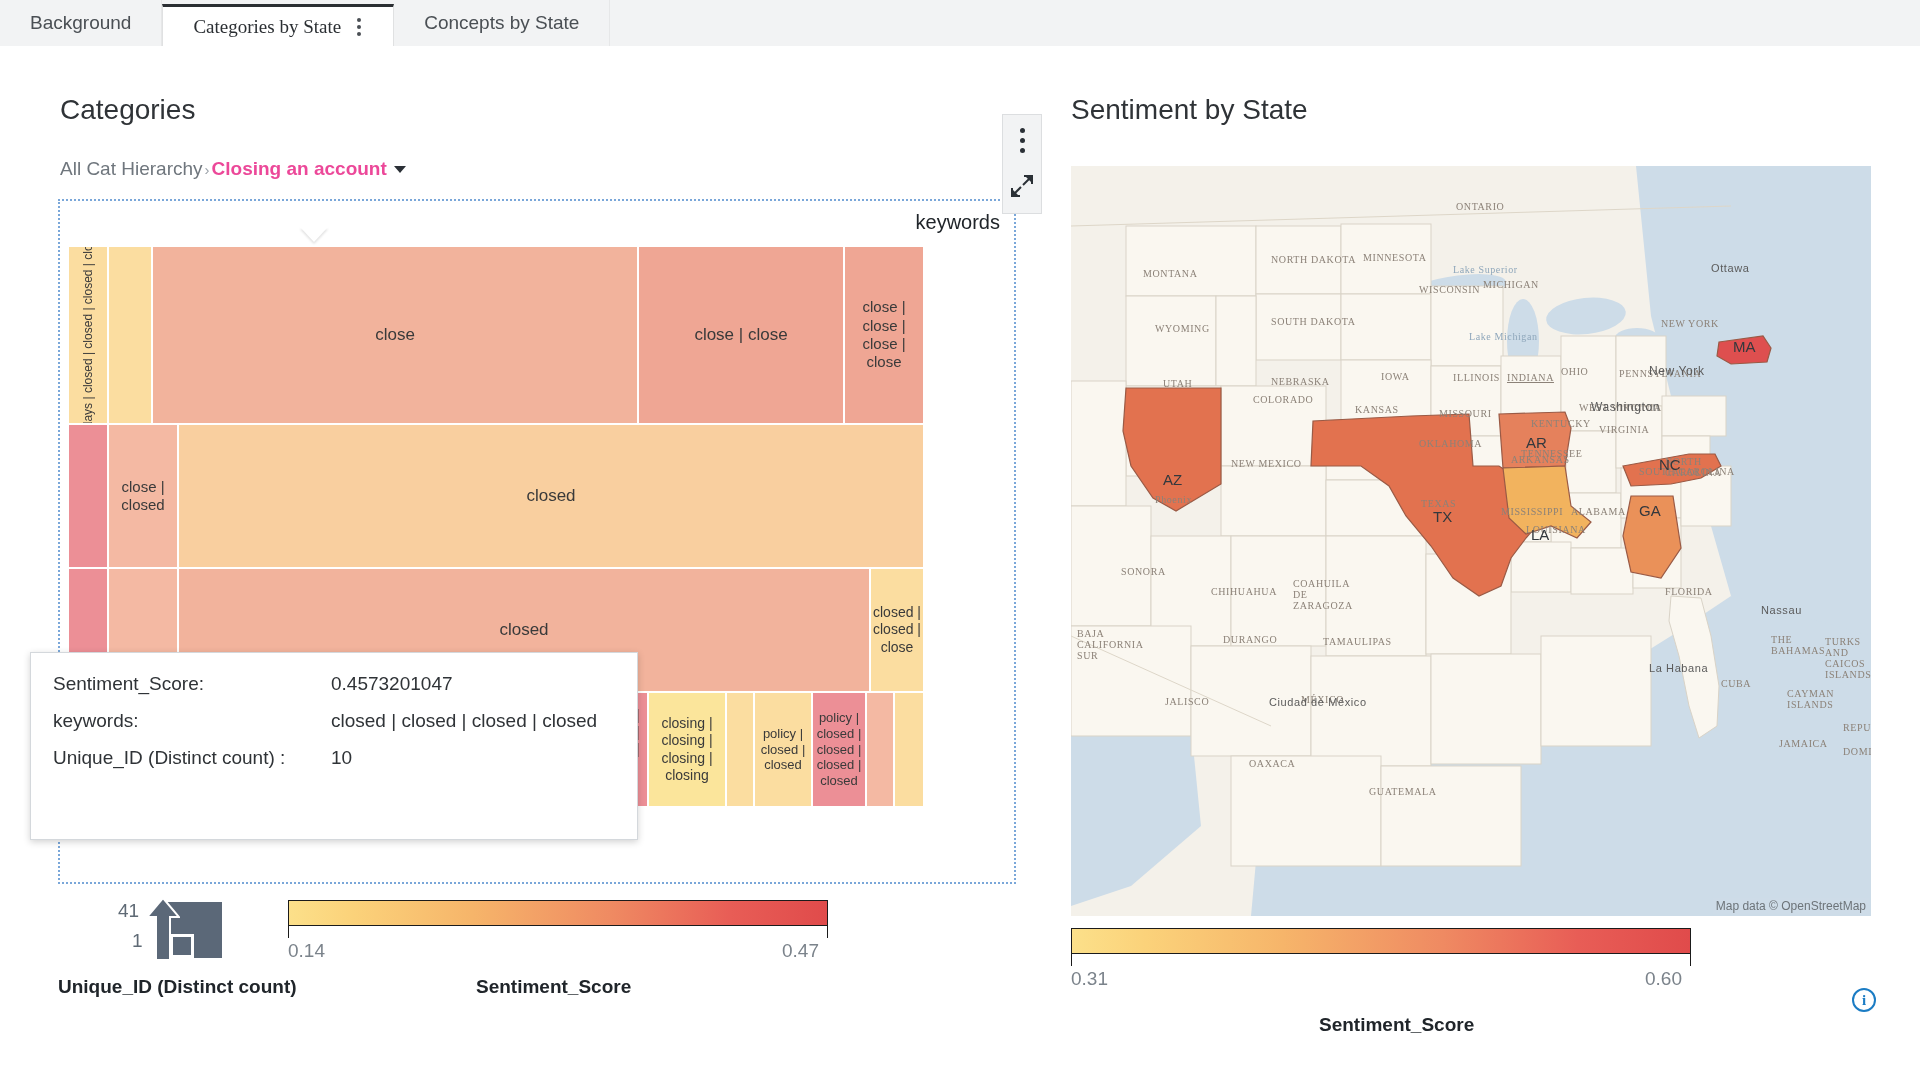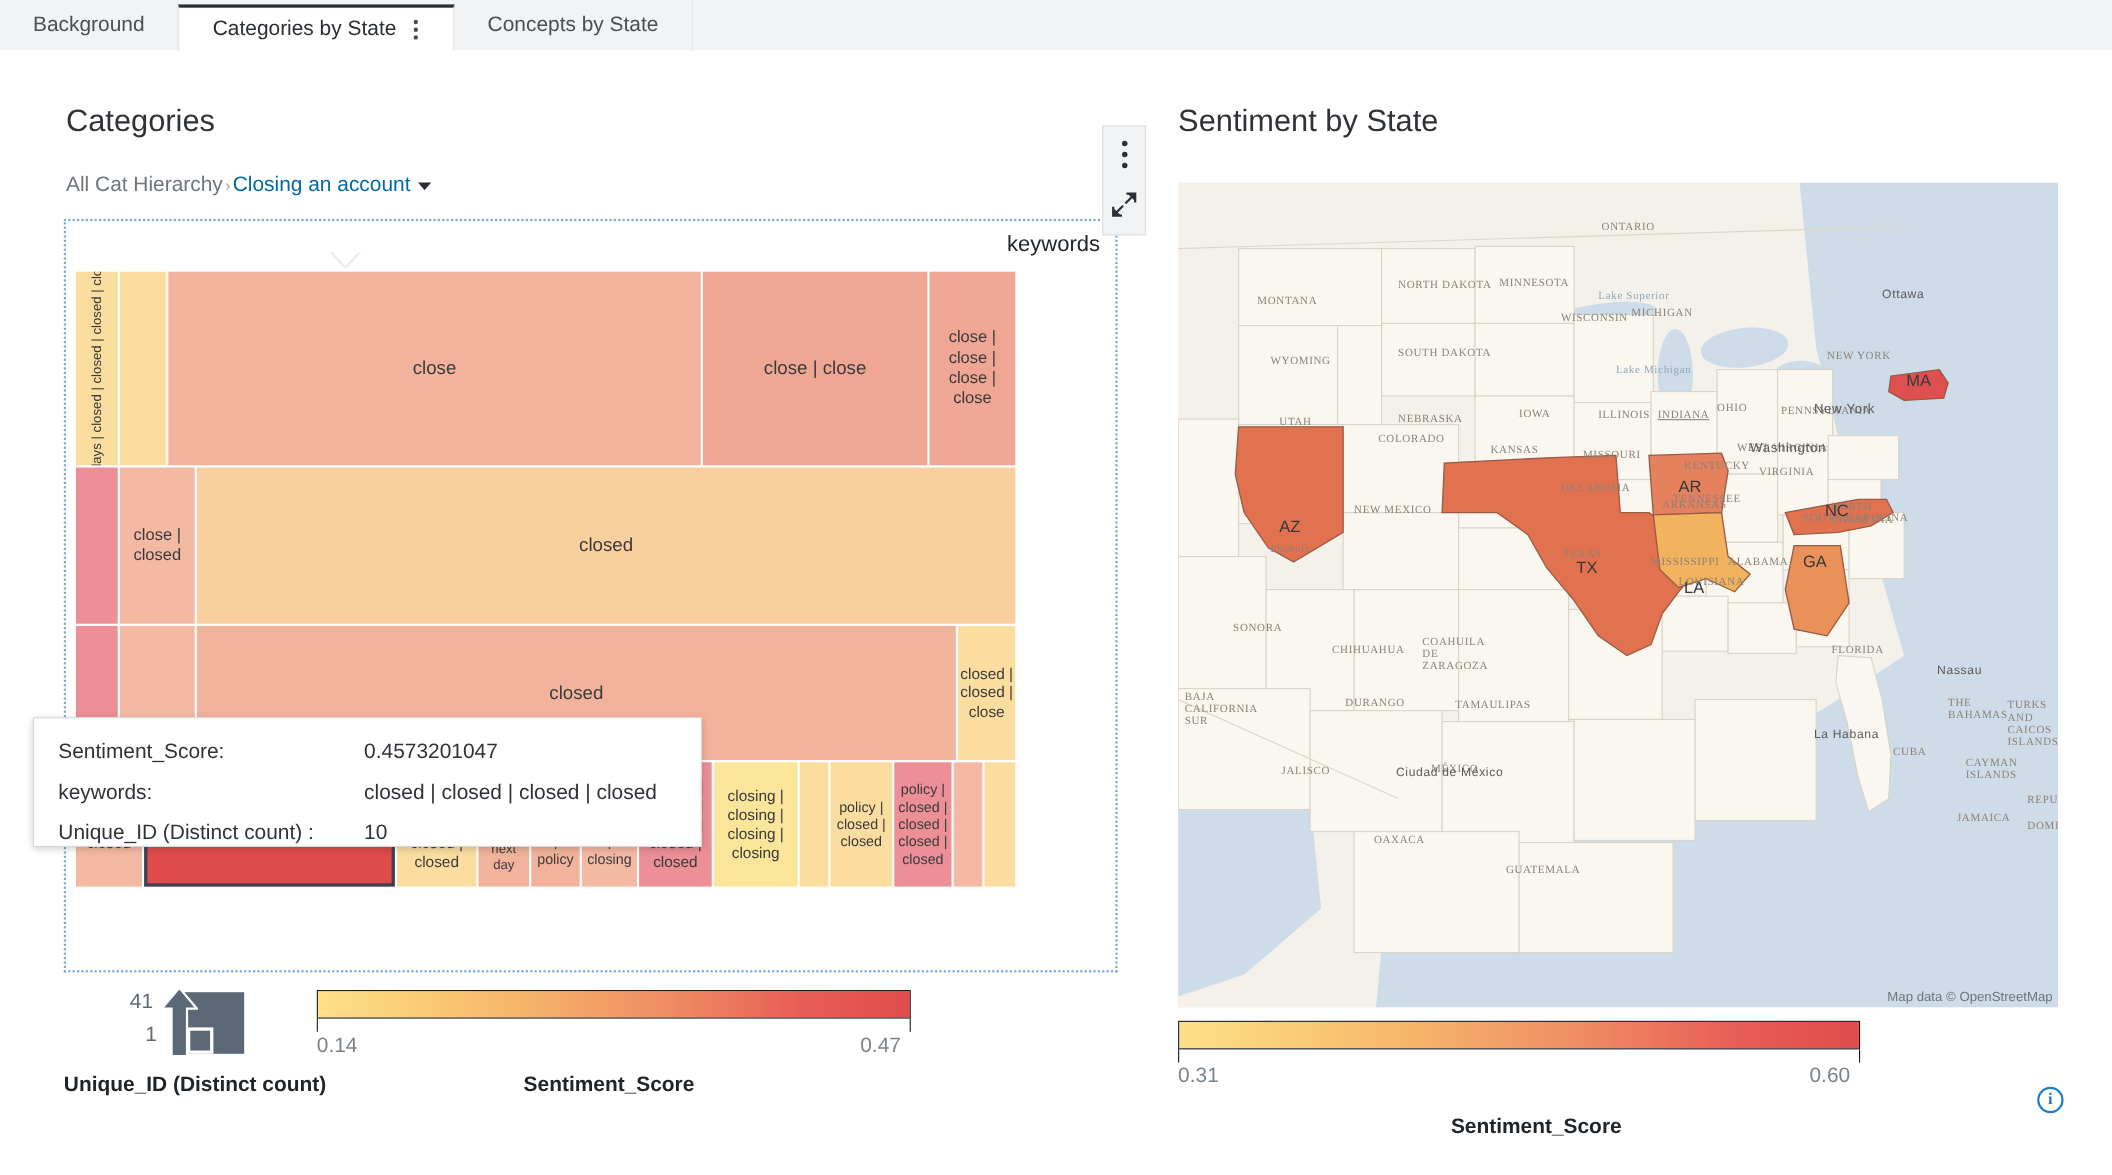--- a/index.html
+++ b/index.html
@@ -18,20 +18,21 @@
   }
   .tab{
     display:flex; align-items:center; gap:14px;
     padding:0 30px; font-size:19px; color:#4a4f54;
     cursor:pointer; border-right:1px solid #e6e7e8;
   }
   .tab.active{
     background:#ffffff; color:#2b2f33; border-top:3px solid #2b2f33;
     border-right:1px solid #e0e1e2; border-left:1px solid #e0e1e2;
     margin-top:4px;
+    font-family:Liberation Serif, serif;
   }
   .tab .kebab{ display:flex; flex-direction:column; gap:3px; padding:4px 2px; }
   .tab .kebab i{ width:4px;height:4px;border-radius:50%;background:#4a4f54;display:block; }
 
   
   .page{ position:absolute; left:0; top:46px; width:1920px; height:1022px; background:#fff; }
 
   
   .left-card{
     position:absolute; left:22px; top:20px; width:1000px; height:970px;
@@ -40,21 +41,21 @@
     position:absolute; left:38px; top:28px;
     font-size:28px; color:#2f3337; font-weight:400;
   }
   .breadcrumb{
     position:absolute; left:38px; top:92px;
     display:flex; align-items:center; gap:2px;
     font-size:19px;
   }
   .bc-root{ color:#6f767d; cursor:pointer; }
   .bc-sep{ color:#9aa1a8; font-size:15px; }
-  .bc-leaf{ color:#0369a1; font-weight:normal; cursor:pointer; }
+  .bc-leaf{ color:#ec4899; font-weight:bold; cursor:pointer; }
   .bc-caret{
     width:0;height:0;border-left:6px solid transparent;border-right:6px solid transparent;
     border-top:7px solid #2b3036; margin-left:5px; cursor:pointer;
   }
 
   
   .viz-frame{
     position:absolute; left:36px; top:133px; width:958px; height:685px;
     border:2px dotted #7aa7d9; background:#fff;
   }
@@ -139,21 +140,21 @@
   .map-legend{ position:absolute; left:11px; top:862px; width:800px; }
   .info-icon{
     position:absolute; right:14px; bottom:24px; width:24px; height:24px;
     border:2px solid #1b7cc4; border-radius:50%; color:#1b7cc4;
     font-size:15px; font-weight:bold; text-align:center; line-height:21px;
     font-family:"Liberation Serif", serif; cursor:pointer;
   }
 
   
   .tooltip{
-    position:absolute; left:8px; top:586px; width:608px; height:118px;
+    position:absolute; left:8px; top:586px; width:608px; height:188px;
     background:#fff; border:1px solid #d4d8dc;
     box-shadow:0 2px 7px rgba(0,0,0,.18); z-index:50;
   }
   .tooltip .trow{ position:absolute; left:22px; font-size:19px; color:#2f3337; }
   .tooltip .tval{ position:absolute; left:300px; font-size:19px; color:#2f3337; }
   .tt-arrow{
     position:absolute; left:278px; top:161px; width:0;height:0;
     border-left:14px solid transparent; border-right:14px solid transparent;
     border-top:15px solid #fff; filter:drop-shadow(0 2px 1px rgba(0,0,0,.12)); z-index:51;
   }

